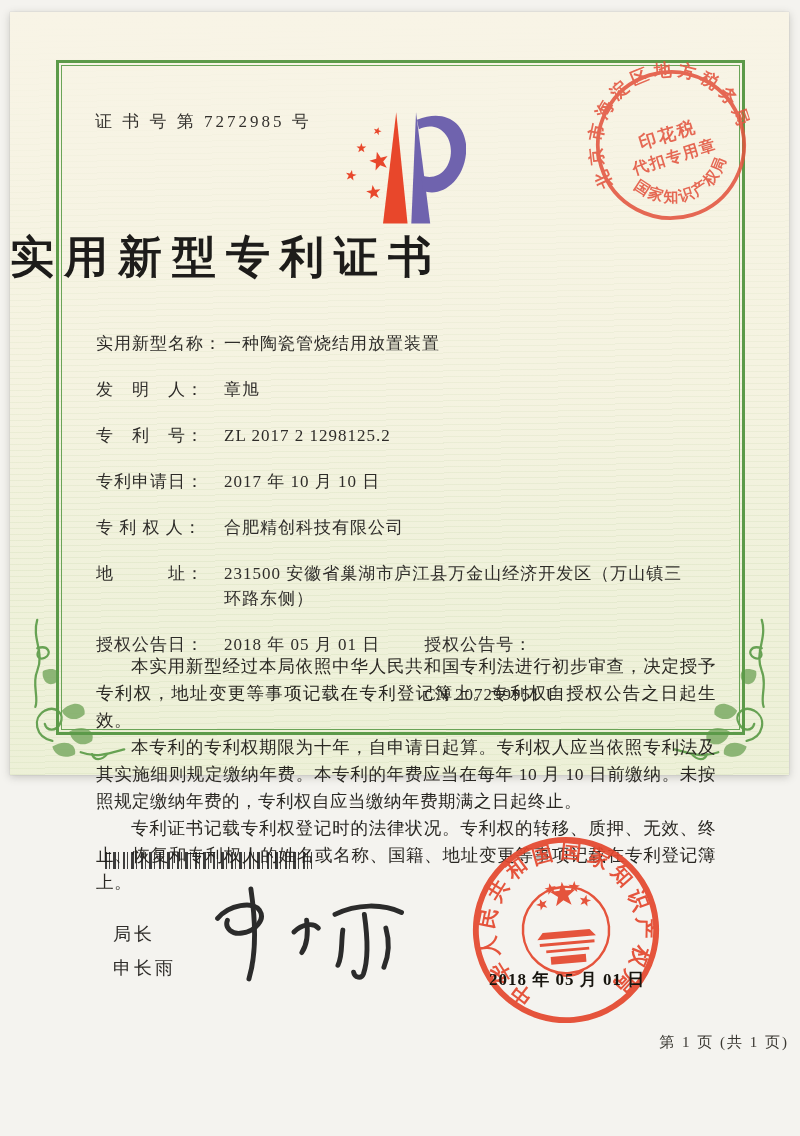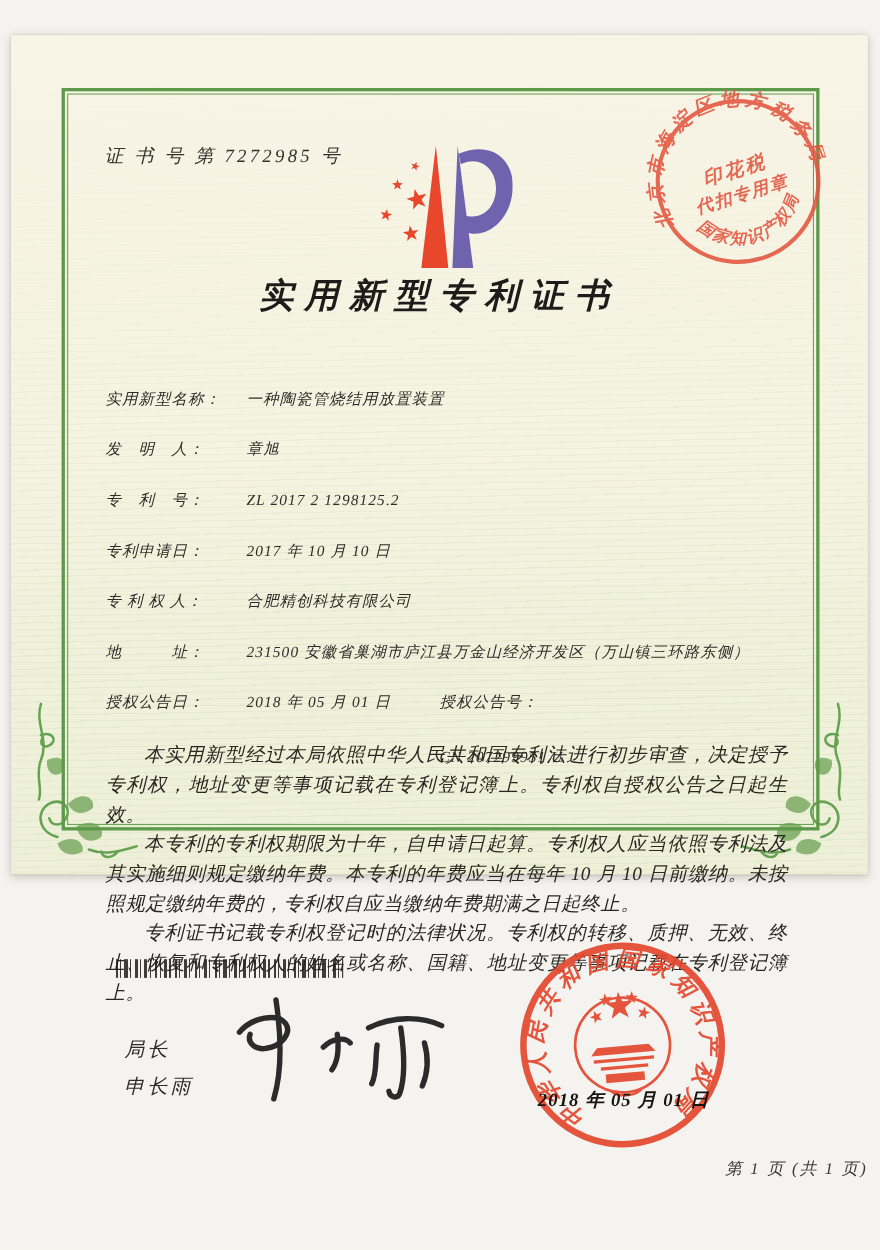--- a/index.html
+++ b/index.html
@@ -1,34 +1,34 @@
 <!DOCTYPE html>
 <html><head>
 <meta charset="utf-8">
 <style>
   * { margin:0; padding:0; box-sizing:border-box; }
   html,body { width:800px; height:1136px; background:#f4f3ef; overflow:hidden;
               font-family:"Liberation Serif","DejaVu Serif",serif; color:#2e2c29; }
-  .paper { position:absolute; left:10px; top:32px; width:779px; height:763px;
+  .paper { position:absolute; left:10px; top:12px; width:779px; height:763px;
            background-color:#f8f4e6;
            background-image:
              linear-gradient(180deg, rgba(248,244,230,1) 0%, rgba(242,242,220,0.55) 50%, rgba(230,238,206,0.45) 72%, rgba(228,237,203,0.55) 100%),
              repeating-linear-gradient(179deg, rgba(150,180,118,0.20) 0px, rgba(150,180,118,0.20) 1px, transparent 1px, transparent 6px);
-           box-shadow: 0 2px 8px rgba(60,60,50,0.25), 0 0 1px rgba(0,0,0,0.2); font-style: italic; }
+           box-shadow: 0 2px 8px rgba(60,60,50,0.25), 0 0 1px rgba(0,0,0,0.2); }
   .frame { position:absolute; left:46px; top:48px; right:44px; bottom:40px;
            border:3px solid #5c9a49; }
   .frame::after { content:""; position:absolute; inset:2px; border:1px solid #6aa457; }
   .cert-no { position:absolute; left:85px; top:98px; font-size:17px; letter-spacing:3px; color:#33312d; }
   .logo { position:absolute; left:324px; top:94px; width:132px; height:122px; }
   .tax-stamp { position:absolute; left:578px; top:50px; width:166px; height:166px;
                transform:rotate(-17deg); opacity:.88; }
-  .title { position:absolute; top:216px; left:0; width:100%; text-align:center;
-           font-size:31px; font-weight:bold; letter-spacing:10px; color:#1d1c1a; }
+  .title { position:absolute; top:216px; left:0; width:100%; text-align:left;
+           font-size:44px; font-weight:bold; letter-spacing:10px; color:#1d1c1a; }
   .fields { position:absolute; left:86px; top:319px; width:628px; }
-  .field-row { display:flex; margin-bottom:21px; font-size:14px; line-height:25px; letter-spacing:1px; }
+  .field-row { display:flex; margin-bottom:21px; font-size:17px; line-height:25px; letter-spacing:1px; }
   .field-label { width:128px; flex:none; }
   .field-value { flex:1; }
   .addr .field-value { max-width:468px; }
   .grant-pair { display:flex; }
   .grant-pair + .grant-pair { margin-left:44px;flex-direction:column; }
   .paras { position:absolute; left:86px; top:641px; width:620px; }
   .paras p { font-size:17.5px; line-height:27px; text-indent:2em; text-align:justify;
              letter-spacing:0.5px; color:#2a2823; }
   .barcode { position:absolute; left:95px; top:840px; width:207px; height:17px; opacity:.85;
              background-image:repeating-linear-gradient(90deg,

